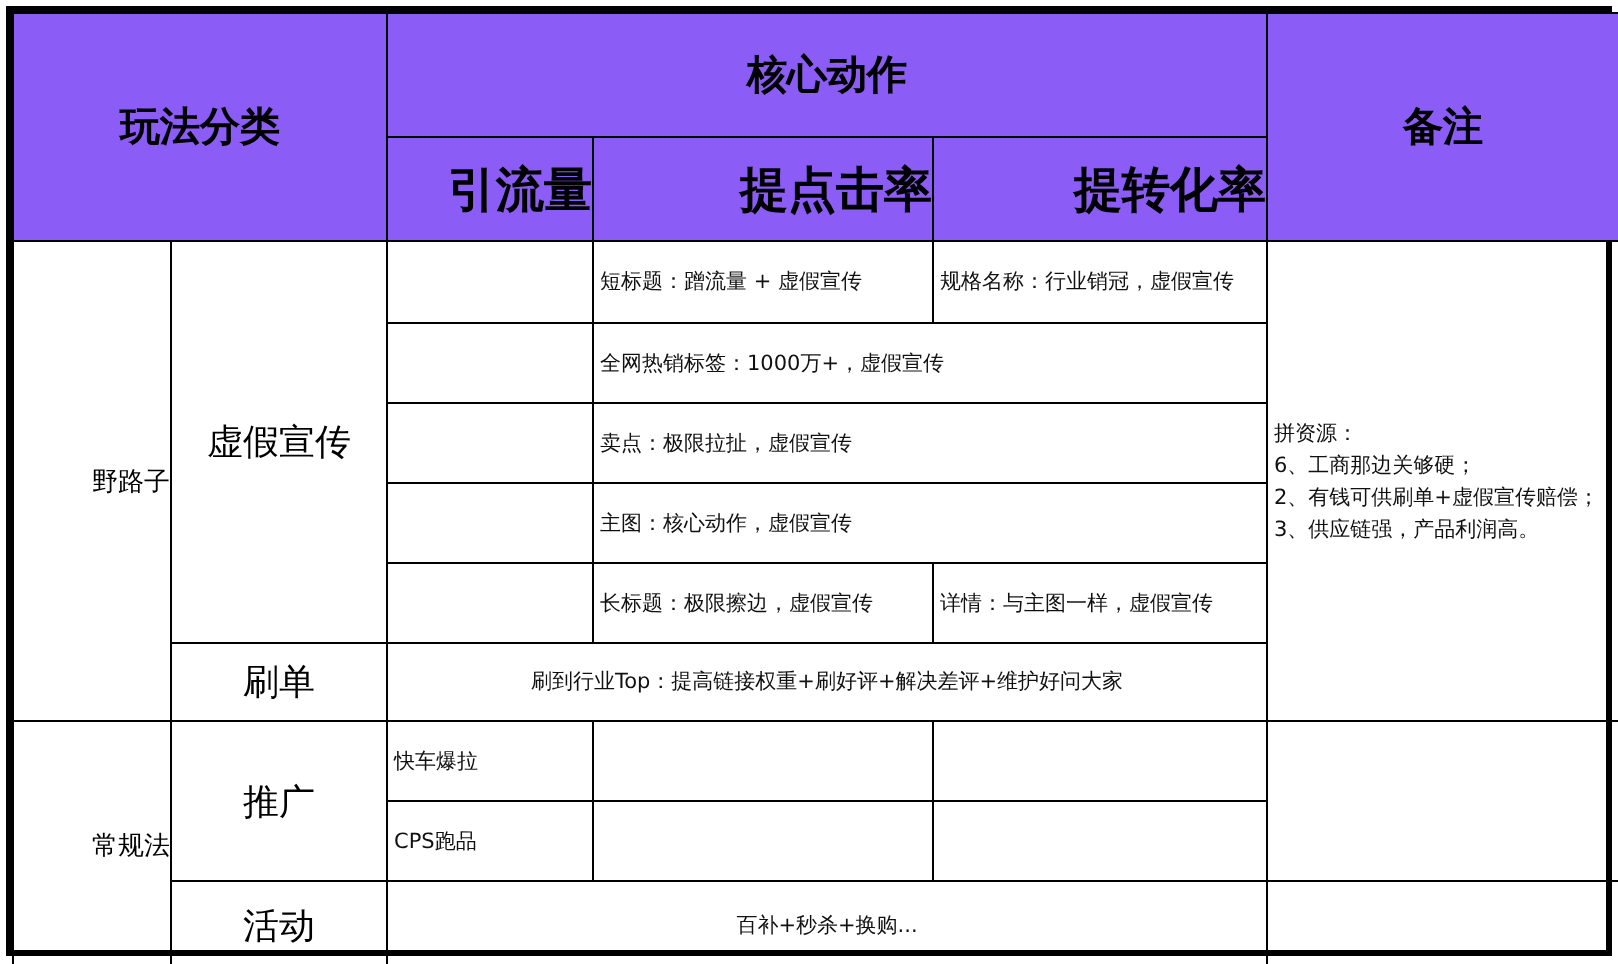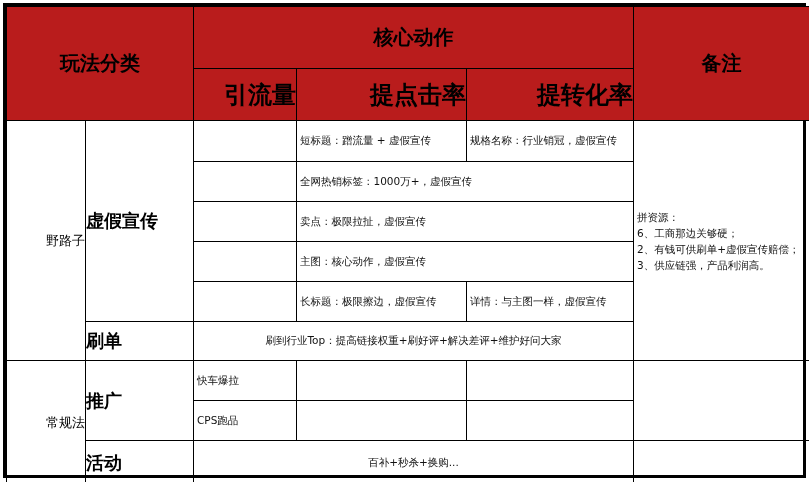--- a/index.html
+++ b/index.html
@@ -1,25 +1,25 @@
 <!DOCTYPE html>
 <html><head>
 <meta charset="utf-8">
 <style>
   * { box-sizing: border-box; margin: 0; padding: 0; }
   html, body { width: 809px; height: 482px; background: #ffffff; overflow: hidden; }
   body { font-family: "DejaVu Sans", "Liberation Sans", sans-serif; color: #000; position: relative; }
   .sheet { position: absolute; left: 3px; top: 3px; width: 803px; height: 475px; border: 3px solid #000; }
   table { border-collapse: collapse; width: 100%; height: 100%; table-layout: fixed; }
   td, th { border: 1.5px solid #000; padding: 0; vertical-align: middle; }
-  th { background: #b91c1c; font-weight: bold; text-align: center; }
+  th { background: #8b5cf6; font-weight: bold; text-align: center; }
   .h1 { font-size: 20px; }
   .h2 { font-size: 24px; text-align: right; }
   .cat { font-size: 13px; font-weight: normal; text-align: right; }
-  .sub { font-size: 18px; font-weight: bold; text-align: left; }
+  .sub { font-size: 18px; font-weight: normal; text-align: center; }
   .cell { font-size: 10.5px; padding-left: 3px; white-space: nowrap; color: #111; margin-top: 16px; }
   .center { text-align: center; padding-left: 0; }
   .remark { font-size: 10.5px; padding-left: 3px; line-height: 16px; color: #111; }
   .remark .title { font-weight: normal; }
 </style>
 </head>
 <body>
 
 <div class="sheet">
 <table>

